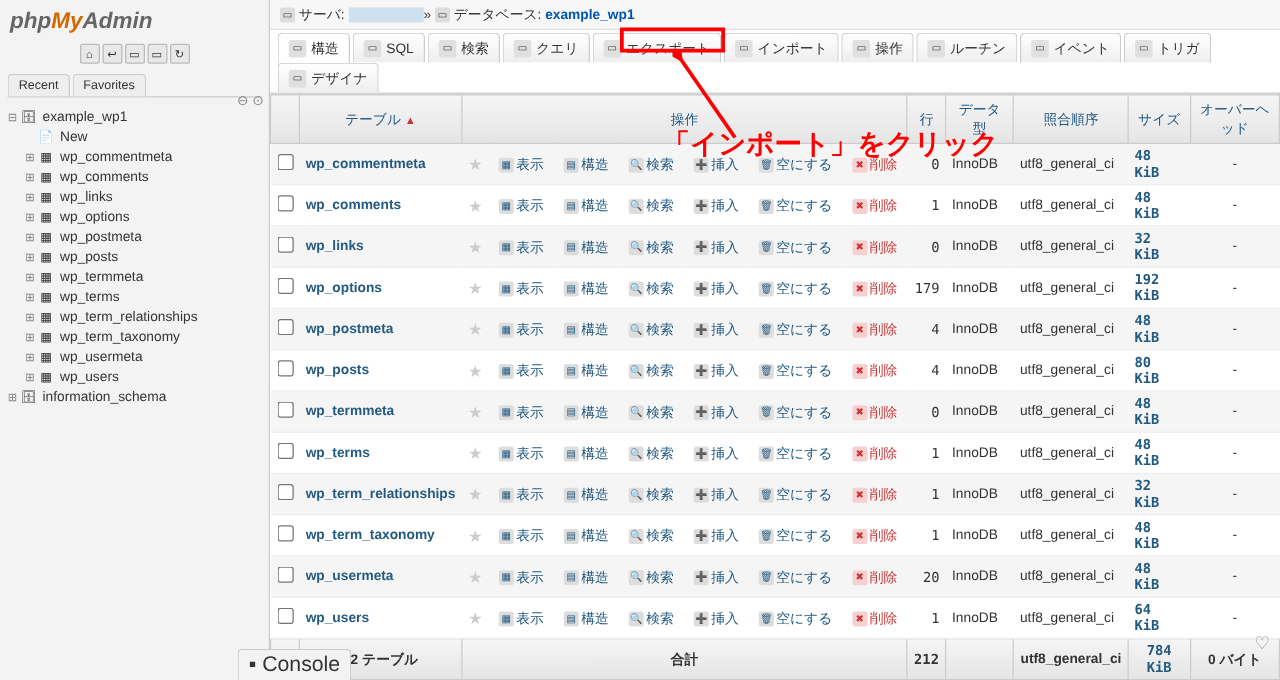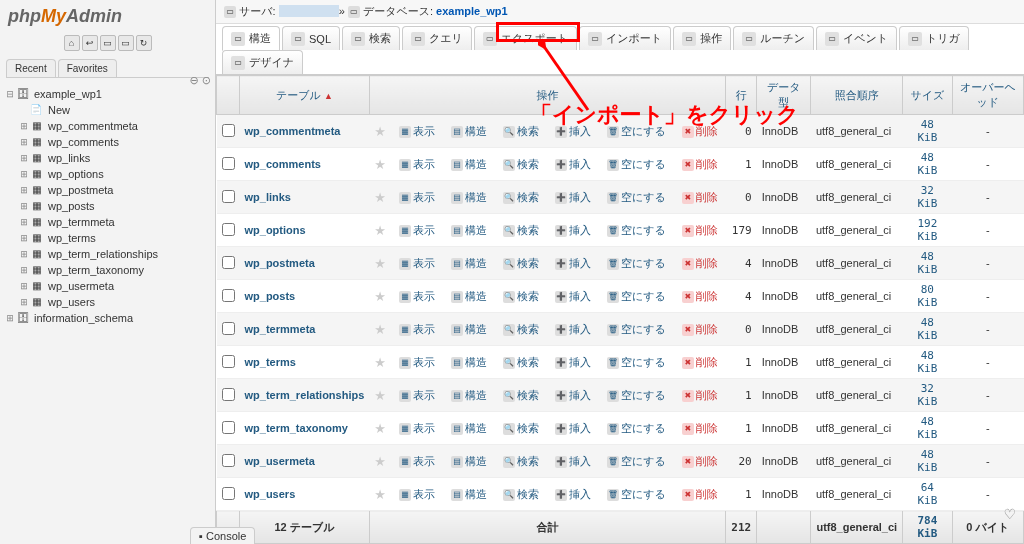--- a/index.html
+++ b/index.html
@@ -39,33 +39,33 @@
 table.grid td { border-bottom: 1px solid #eee; padding: 3px 5px; vertical-align: middle; }
 table.grid tr.odd td { background: #fff; }
 table.grid tr.even td { background: #f5f5f5; }
 table.grid tr.foot td { background: linear-gradient(#f5f5f5,#e5e5e5); border: 1px solid #ccc; font-weight: bold; text-align: center; }
 .tbl-link { color: #235a81; font-weight: bold; text-decoration: none; }
 .op { color: #235a81; cursor: pointer; padding: 1px 3px; white-space: nowrap; }
 .op .oi { display: inline-block; width: 12px; height: 12px; background: #ddd; border-radius: 2px; margin-right: 2px; vertical-align: middle; font-size: 8px; text-align: center; line-height: 12px; }
 .op.del .oi { background: #f8d0d0; }
 .op.del { color: #c33; }
 .star { color: #ccc; cursor: pointer; font-size: 13px; }
-.size { color: #235a81; font-family: monospace; text-align: center; }
+.size { color: #235a81; font-family: monospace; text-align: left; font-weight: bold; }
 .fa { text-align: right; font-family: monospace; }
 .check-row { display: flex; align-items: center; gap: 6px; padding: 6px 10px; background: #f5f5f5; }
 .check-row .arr { font-size: 14px; }
 .check-row select { font-size: 11px; padding: 1px 3px; width: 200px; }
 .links-row { padding: 8px 10px; font-size: 11px; }
 .links-row a { color: #235a81; text-decoration: none; margin-right: 8px; }
 .fieldset { border: 1px solid #ccc; margin: 8px 10px; padding: 8px 10px 10px; border-radius: 3px; }
 .fieldset legend { padding: 0 4px; font-size: 11px; color: #444; font-weight: bold; }
 .fieldset label { margin-right: 4px; }
 .fieldset input[type=text] { font-size: 11px; padding: 1px 3px; }
 .fieldset .row { display: flex; align-items: center; gap: 6px; }
-.console { position: absolute; left: 190px; bottom: 0; background: #f3f3f3; border: 1px solid #ccc; border-bottom: none; border-radius: 4px 4px 0 0; padding: 2px 8px; font-size: 11px; cursor: pointer; }
+.console { position: absolute; left: 190px; bottom: 0; background: #f3f3f3; border: 1px solid #ccc; border-bottom: none; border-radius: 4px 4px 0 0; padding: 2px 8px; font-size: 17px; cursor: pointer; }
 .heart { position: absolute; right: 8px; bottom: 22px; font-size: 14px; color: #888; }
 .sort-ic { color: #c33; font-size: 9px; }
 </style>
 </head>
 <body>
 
 <div class="container">
   <div class="sidebar">
     <div class="logo">
       <span class="logo-text"><span class="logo-php">php</span><span class="logo-my">My</span><span class="logo-admin">Admin</span></span>

